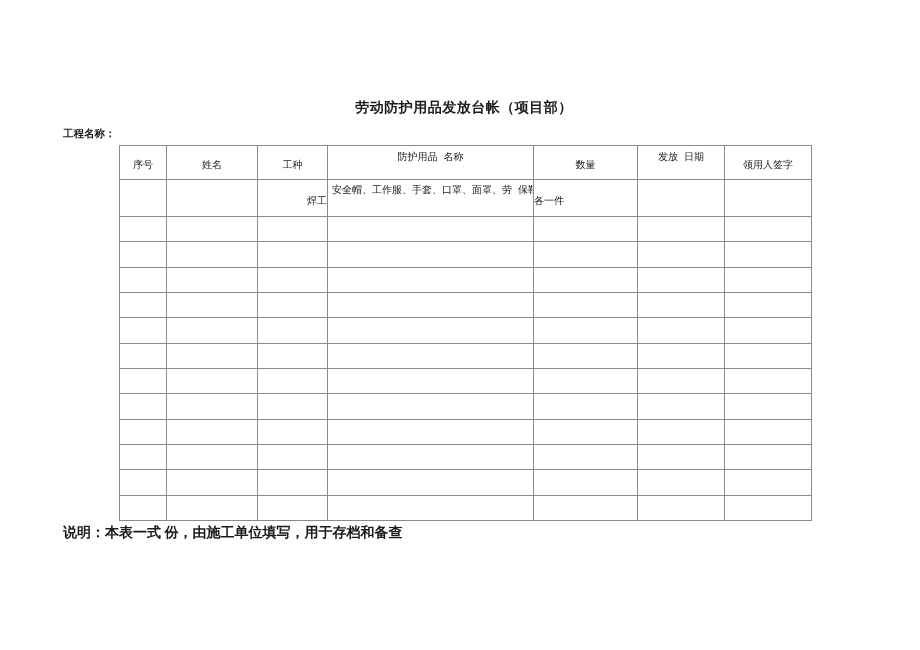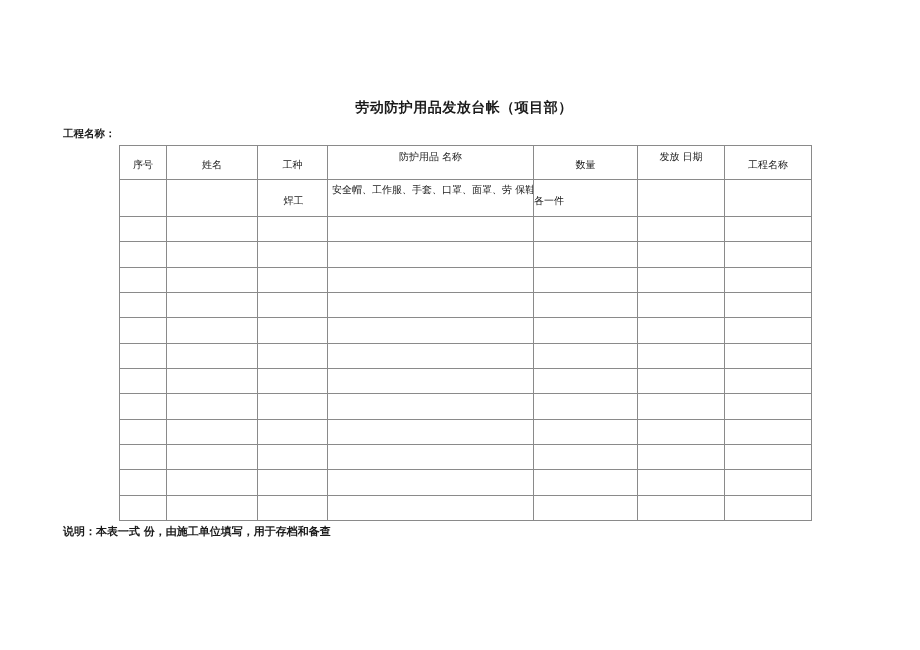--- a/index.html
+++ b/index.html
@@ -9,37 +9,37 @@
     color:#1a1a1a;position:relative;overflow:hidden;
   }
   .page{position:absolute;left:4px;top:0;width:920px;height:650px;background:#ffffff;}
   .doc-title{
     position:absolute;top:99px;left:0;width:920px;text-align:center;
     font-size:14px;font-weight:700;letter-spacing:0.5px;
   }
   .project-label{position:absolute;top:127px;left:59px;font-size:10.5px;font-weight:600;font-family:Liberation Serif, serif;}
   table.ledger{
     position:absolute;left:115px;top:145px;width:692px;
-    border-collapse:collapse;table-layout:fixed;background:#ffffff;
+    border-collapse:collapse;table-layout:fixed;background:#ffffff;font-family:Liberation Mono, monospace;
   }
   .ledger th,.ledger td{
     border:1px solid #8a8a8a;padding:0;font-size:10px;font-weight:400;
     overflow:hidden;white-space:nowrap;color:#1a1a1a;
   }
   .ledger thead tr{height:34px;}
   .ledger th{text-align:center;vertical-align:middle;padding-top:5px;}
   .ledger th:nth-child(4),
   .ledger th:nth-child(6){vertical-align:top;padding-top:4px;text-align:center;}
   .ledger tr.data-row{height:37px;}
   .data-row td{vertical-align:middle;}
-  .data-row td:nth-child(3){text-align:center;vertical-align:middle;padding:6px 0 0 2px;}
+  .data-row td:nth-child(3){text-align:right;vertical-align:middle;padding:6px 0 0 2px;}
   .data-row td:nth-child(4){text-align:center;vertical-align:top;padding:3px 0 0 4px;}
   .data-row td:nth-child(5){padding-top:6px;}
   .ledger tr.empty-row{height:25.33px;}
-  .footnote{position:absolute;top:524px;left:59px;font-size:11px;font-weight:600;}
+  .footnote{position:absolute;top:524px;left:59px;font-size:14px;font-weight:600;font-family:Liberation Serif, serif;}
 </style>
 </head>
 <body>
 
 <div class="page">
 
   <div class="doc-title">劳动防护用品发放台帐（项目部）</div>
 
   <div class="project-label">工程名称：</div>
 
@@ -54,21 +54,21 @@
       <col style="width:87px">
     </colgroup>
     <thead>
       <tr id="header-row">
           <th>序号</th>
           <th>姓名</th>
           <th>工种</th>
           <th>防护用品 名称</th>
           <th>数量</th>
           <th>发放 日期</th>
-          <th>工程名称</th>
+          <th>领用人签字</th>
         </tr>
     </thead>
     <tbody id="table-body">
         <tr class="data-row">
           <td></td>
           <td></td>
           <td>焊工</td>
           <td>安全帽、工作服、手套、口罩、面罩、劳 保鞋</td>
           <td>各一件</td>
           <td></td>

